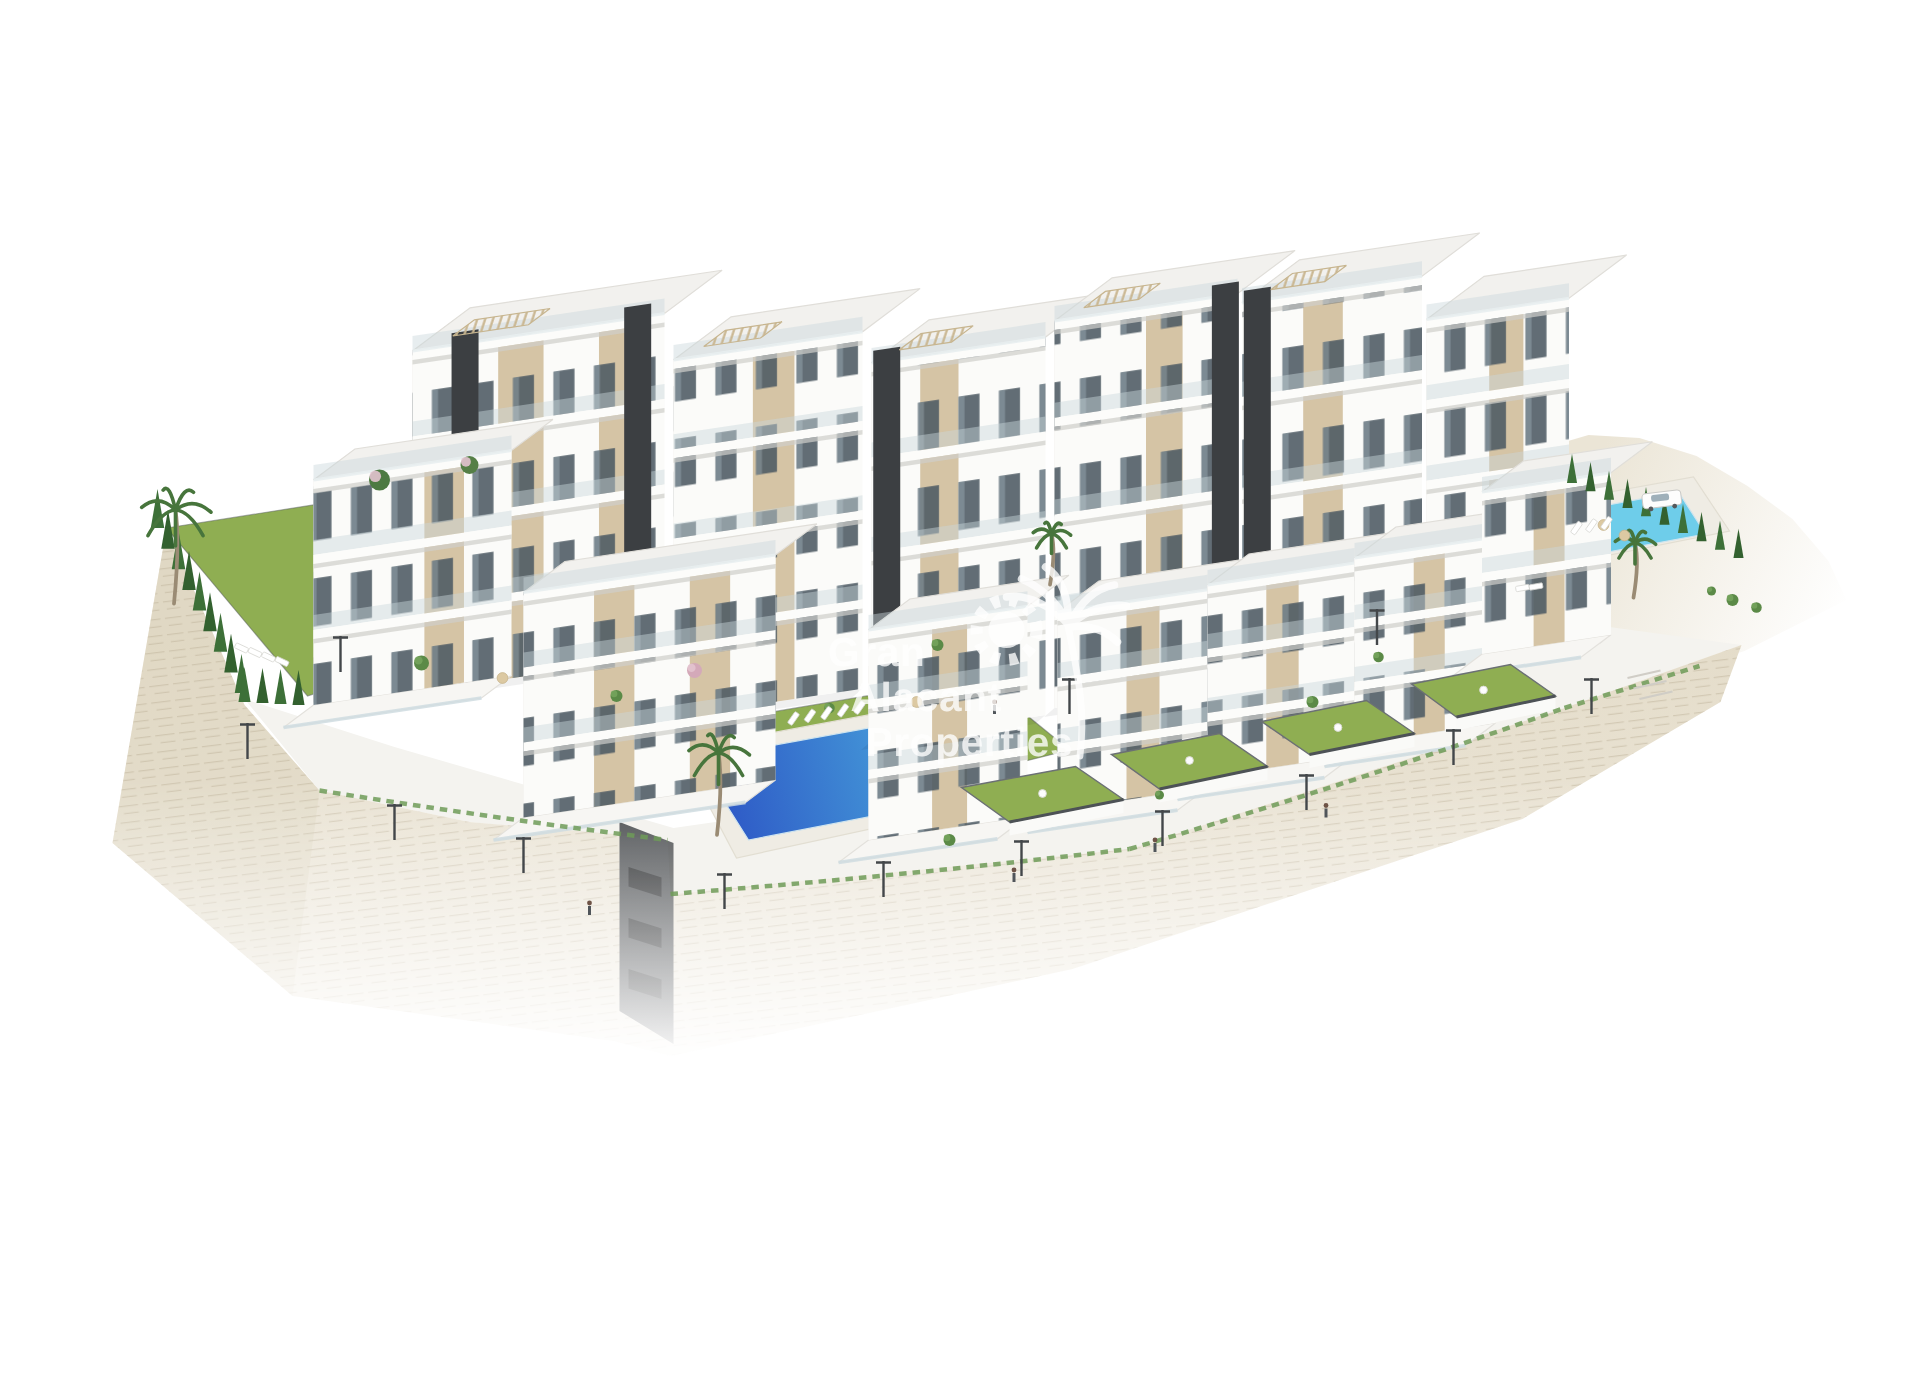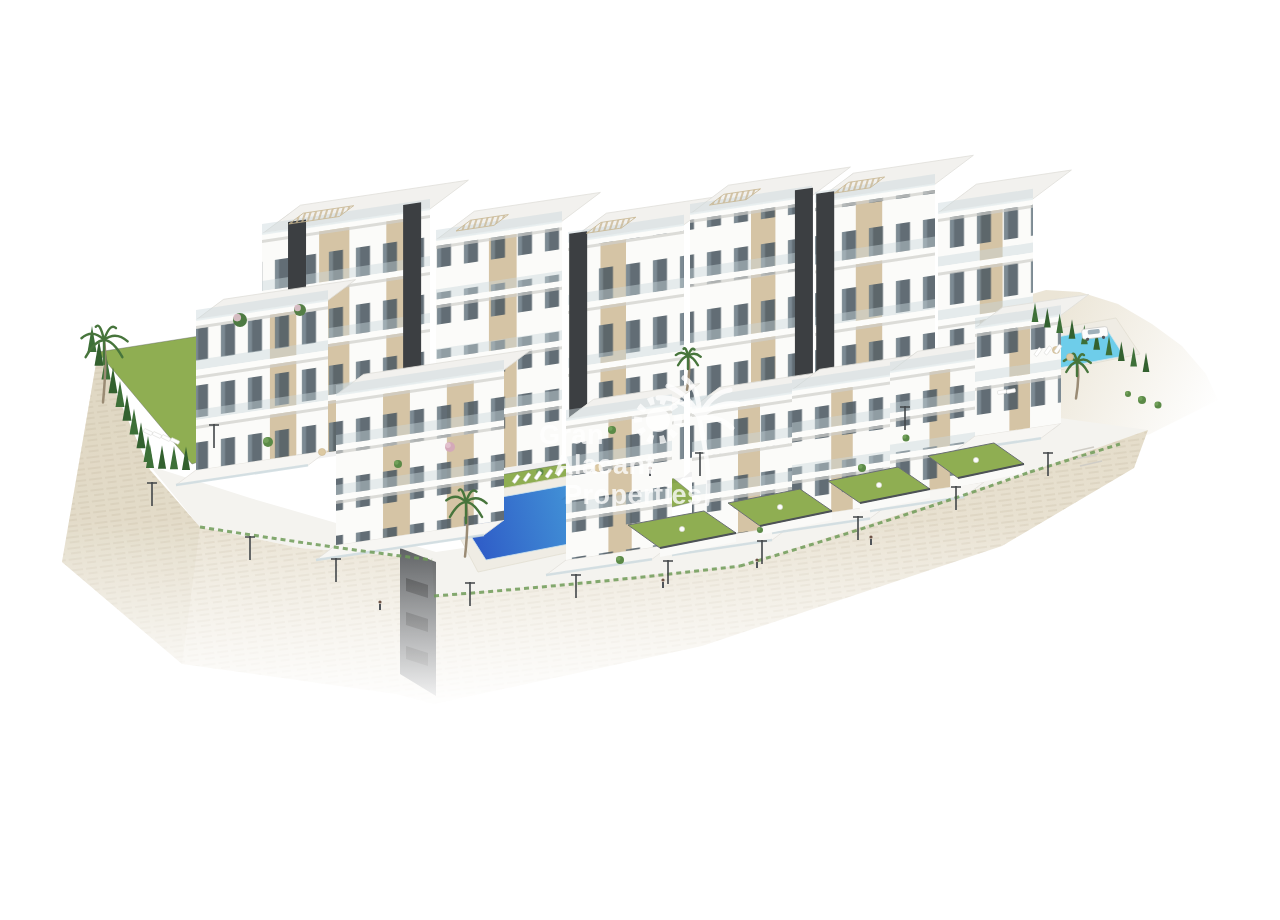--- a/index.html
+++ b/index.html
@@ -1,16 +1,16 @@
 <!DOCTYPE html>
 <html><head>
 <meta charset="utf-8">
 <style>
   html,body{margin:0;padding:0;background:#ffffff;}
-  .stage{width:1252px;height:920px;position:relative;background:#fff;overflow:hidden;}
+  .stage{width:1252px;height:920px;position:relative;background:#fff;overflow:hidden;margin-left:13px;}
   svg{display:block;}
   text.wm{font-family:"Liberation Sans", sans-serif;font-weight:bold;letter-spacing:0.5px;}
 </style>
 </head>
 <body>
 
 <div class="stage">
 <svg width="1280" height="920" viewBox="0 0 1280 920">
   <defs>
     <linearGradient id="g-big" gradientUnits="userSpaceOnUse" x1="452" y1="545" x2="652" y2="495">

